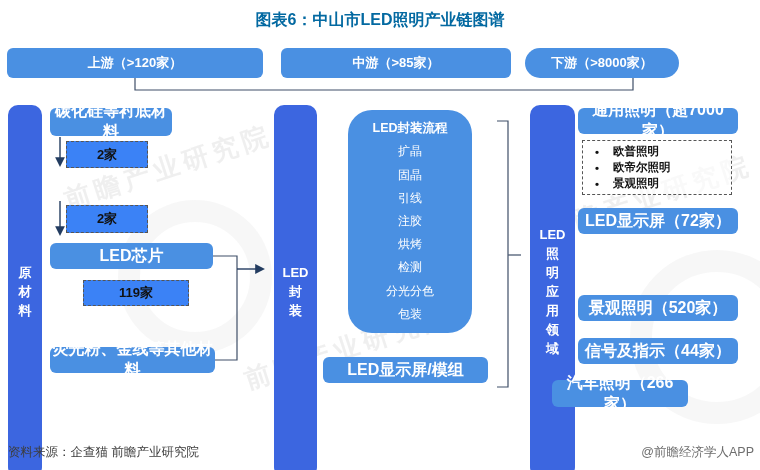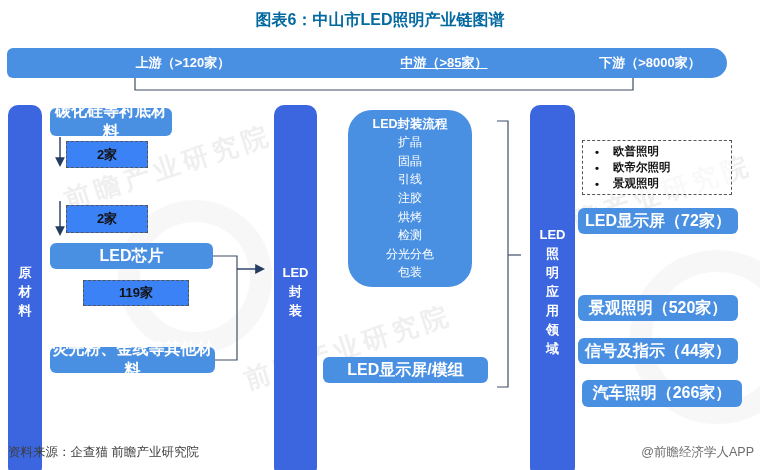--- a/index.html
+++ b/index.html
@@ -12,49 +12,49 @@
   
   #title{position:absolute;top:10px;left:0;width:100%;text-align:center;
          font-size:16px;font-weight:bold;color:#0369a1;z-index:3;}
   #src{position:absolute;left:8px;top:444px;font-size:12.5px;color:#3d3d3d;z-index:3;}
   #credit{position:absolute;right:6px;top:444px;font-size:12.5px;color:#6e6e6e;z-index:3;}
   
   #wires{position:absolute;left:0;top:0;z-index:1;}
   
   .top-box{position:absolute;top:48px;height:30px;background:#4a90e2;border-radius:6px;
            color:#fff;font-weight:bold;font-size:13px;display:flex;align-items:center;
-           justify-content:center;z-index:2;padding-left:48px;}
-  #tb1{left:7px;width:256px;} #tb2{left:281px;width:230px;text-decoration:underline;} #tb3{left:525px;width:154px;border-radius:15px;}
+           justify-content:center;z-index:2;}
+  #tb1{left:7px;width:256px;} #tb2{left:281px;width:230px;} #tb3{left:525px;width:154px;border-radius:15px;}
   .vbar{position:absolute;top:105px;height:372px;background:#3c66e0;border-radius:10px;
         color:#fff;font-weight:bold;font-size:13px;display:flex;flex-direction:column;
         align-items:center;justify-content:center;line-height:19px;z-index:2;}
   #bar-left{left:8px;width:34px;} #bar-mid{left:274px;width:43px;} #bar-right{left:530px;width:45px;}
   .bluebox{position:absolute;background:#4a90e2;border-radius:6px;color:#fff;font-size:16px;
            font-weight:bold;display:flex;align-items:center;justify-content:center;
            text-align:center;z-index:2;}
   #lb-substrate{left:50px;top:108px;width:122px;height:28px;}
   #lb-epi{left:50px;top:174px;width:122px;height:26px;}
   #lb-chip{left:50px;top:243px;width:163px;height:26px;}
   #lb-other{left:50px;top:347px;width:165px;height:26px;}
   #mb-module{left:323px;top:357px;width:165px;height:26px;}
   #rb-general{left:578px;top:108px;width:160px;height:26px;}
   #rb-display{left:578px;top:208px;width:160px;height:26px;}
   #rb-backlight{left:578px;top:253px;width:160px;height:26px;}
   #rb-landscape{left:578px;top:295px;width:160px;height:26px;}
   #rb-signal{left:578px;top:338px;width:160px;height:26px;}
-  #rb-auto{left:582px;top:380px;width:160px;height:27px;}
+  #rb-auto{left:552px;top:380px;width:136px;height:27px;}
   .dashed{position:absolute;border:1px dashed #555;background:#3b82f6;color:#111;
           font-weight:bold;font-size:13px;display:flex;align-items:center;
           justify-content:center;z-index:2;}
   #d1{left:66px;top:141px;width:80px;height:25px;}
   #d2{left:66px;top:205px;width:80px;height:26px;}
   #d3{left:83px;top:280px;width:104px;height:24px;}
   #d4{left:357px;top:390px;width:106px;height:26px;}
   
-  #flow{position:absolute;left:348px;top:110px;width:124px;height:177px;background:#4a90e2;
+  #flow{position:absolute;left:348px;top:110px;width:124px;height:223px;background:#4a90e2;
         border-radius:24px;color:#fff;display:flex;flex-direction:column;align-items:center;
         justify-content:space-evenly;padding:4px 0;box-sizing:border-box;z-index:2;}
   #flow .t{font-weight:bold;font-size:12.5px;}
   #flow .s{font-size:12px;font-weight:normal;}
   
   #company-list{position:absolute;left:582px;top:140px;width:150px;height:55px;
                 border:1px dashed #555;background:rgba(255,255,255,.6);display:flex;
                 flex-direction:column;justify-content:space-evenly;
                 padding:2px 4px 2px 12px;font-size:11.5px;color:#111;
                 box-sizing:border-box;z-index:2;}
@@ -133,20 +133,21 @@
   <div class="vbar" id="bar-right">
     <span>LED</span>
     <span>照</span>
     <span>明</span>
     <span>应</span>
     <span>用</span>
     <span>领</span>
     <span>域</span>
   </div>
 
+  <div class="bluebox" id="rb-general">通用照明（超7000家）</div>
   <div id="company-list">
     <div class="company-item">
       <span class="blt">•</span>
       <span>欧普照明</span>
     </div>
     <div class="company-item">
       <span class="blt">•</span>
       <span>欧帝尔照明</span>
     </div>
     <div class="company-item">

